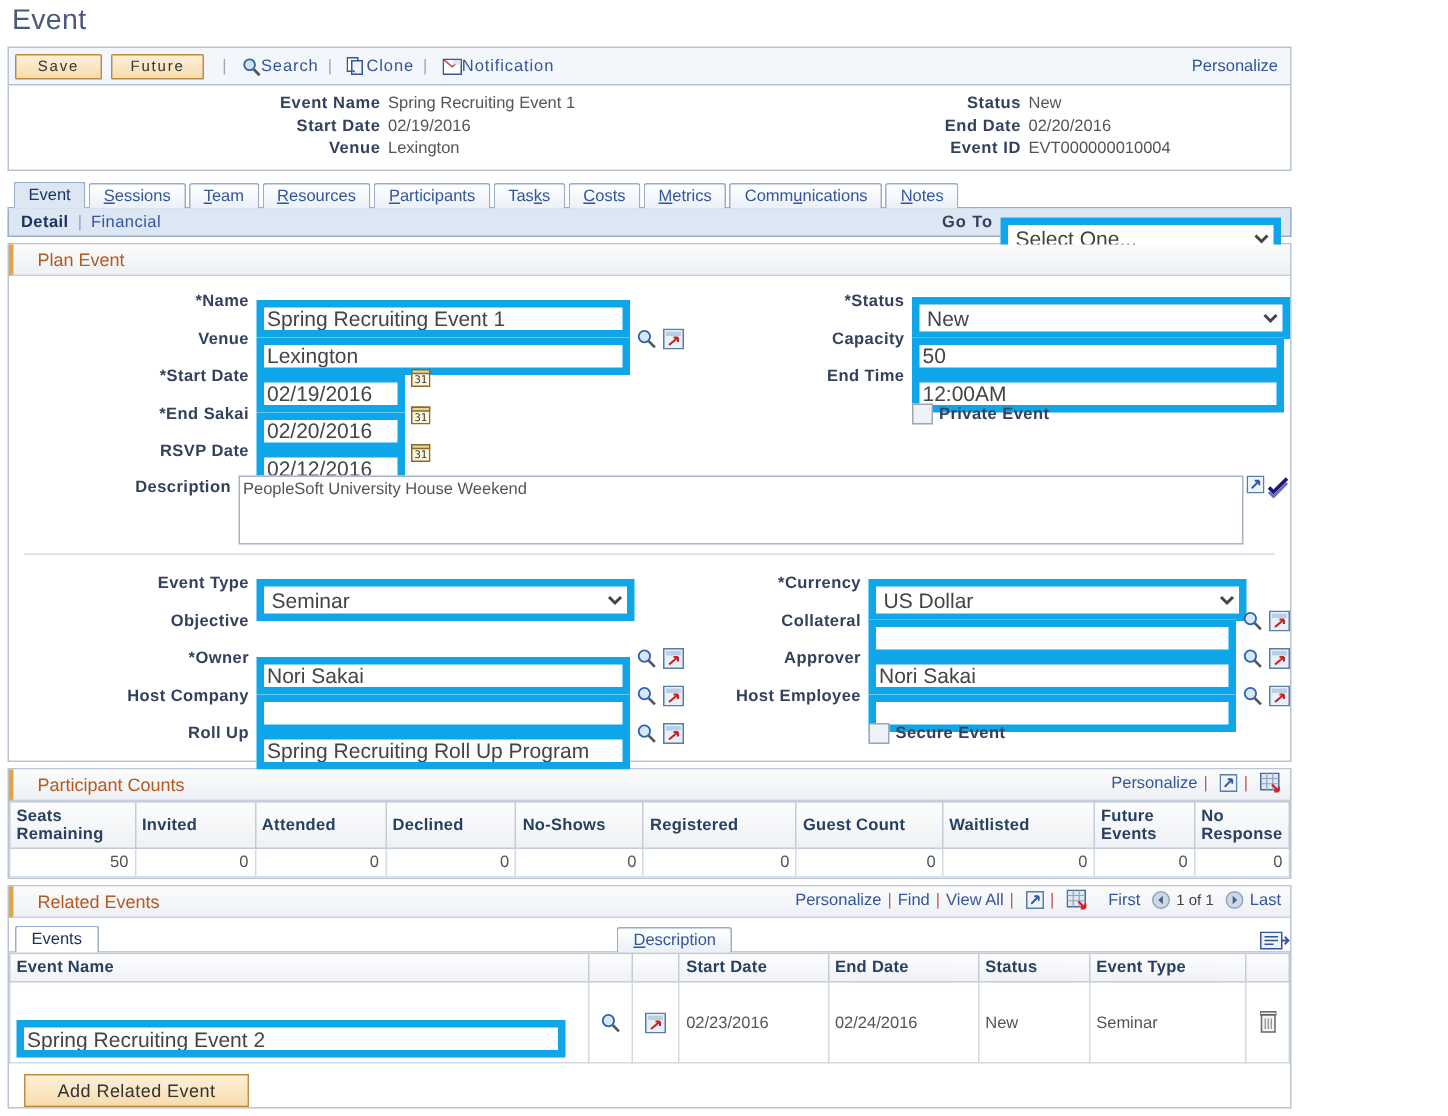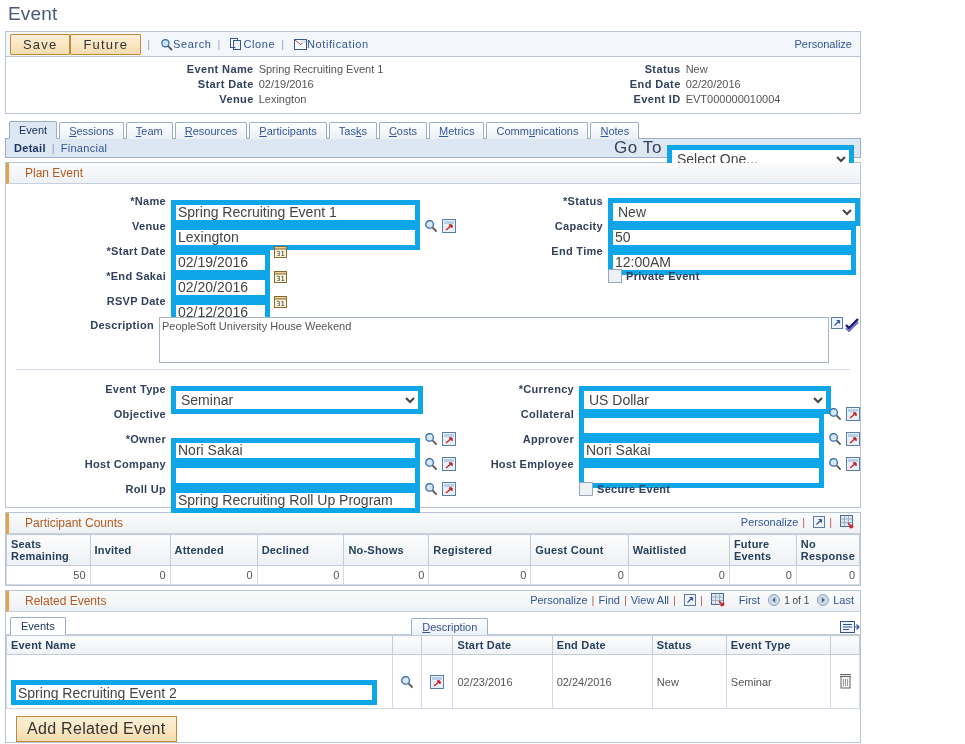--- a/index.html
+++ b/index.html
@@ -35,23 +35,24 @@
     height: 24px;
     display: flex;
     align-items: center;
     padding: 0 4px;
     position: relative;
   }
   .tb-btn {
     border: 1px solid #c08a3e;
     background: linear-gradient(#fdf0d8, #f6dcae);
     color: #333;
-    font-size: 13px;
+    font-size: 10px;
     letter-spacing: 1.2px;
     padding: 2px 12px;
+    margin-right: 6px;
     border-radius: 1px;
     cursor: pointer;
     font-family: "Liberation Sans", sans-serif;
     min-width: 58px;
     text-align: center;
   }
   .tb-sep { color: #9aa8bb; margin: 0 6px; }
   .tb-link {
     color: #33559b;
     text-decoration: none;
@@ -146,23 +147,23 @@
   .subbar .sub-link.active { color: #1c3461; font-weight: bold; cursor: default; }
   .subbar .sub-sep { color: #8fa4bd; margin: 0 6px; }
   .goto-wrap {
     position: absolute;
     right: 6px;
     display: flex;
     align-items: center;
     gap: 5px;
   }
   .goto-lbl {
-    font-weight: normal;
+    font-weight: bold;
     color: #33415c;
-    font-size: 17px;
+    font-size: 11px;
     letter-spacing: .6px;
   }
 
   
   input.txt, select.sel {
     font-family: "Liberation Sans", sans-serif;
     font-size: 14px;
     color: #444;
     border: 5px solid #0ea5e9;
     background: #fff;
@@ -325,21 +326,21 @@
     font-size: 11px;
     color: #33559b;
   }
   .nav-wrap .navtxt { color: #33559b; cursor: pointer; }
   .nav-wrap .cnt { color: #444; font-size: 10px; }
 
   .addbtn {
     border: 1px solid #c08a3e;
     background: linear-gradient(#fdf0d8, #f6dcae);
     color: #333;
-    font-size: 16px;
+    font-size: 12px;
     padding: 3px 10px;
     margin: 7px 0 0 10px;
     cursor: pointer;
     letter-spacing: .3px;
     min-width: 150px;
     font-family: "Liberation Sans", sans-serif;
   }
 </style>
 </head>
 <body>

